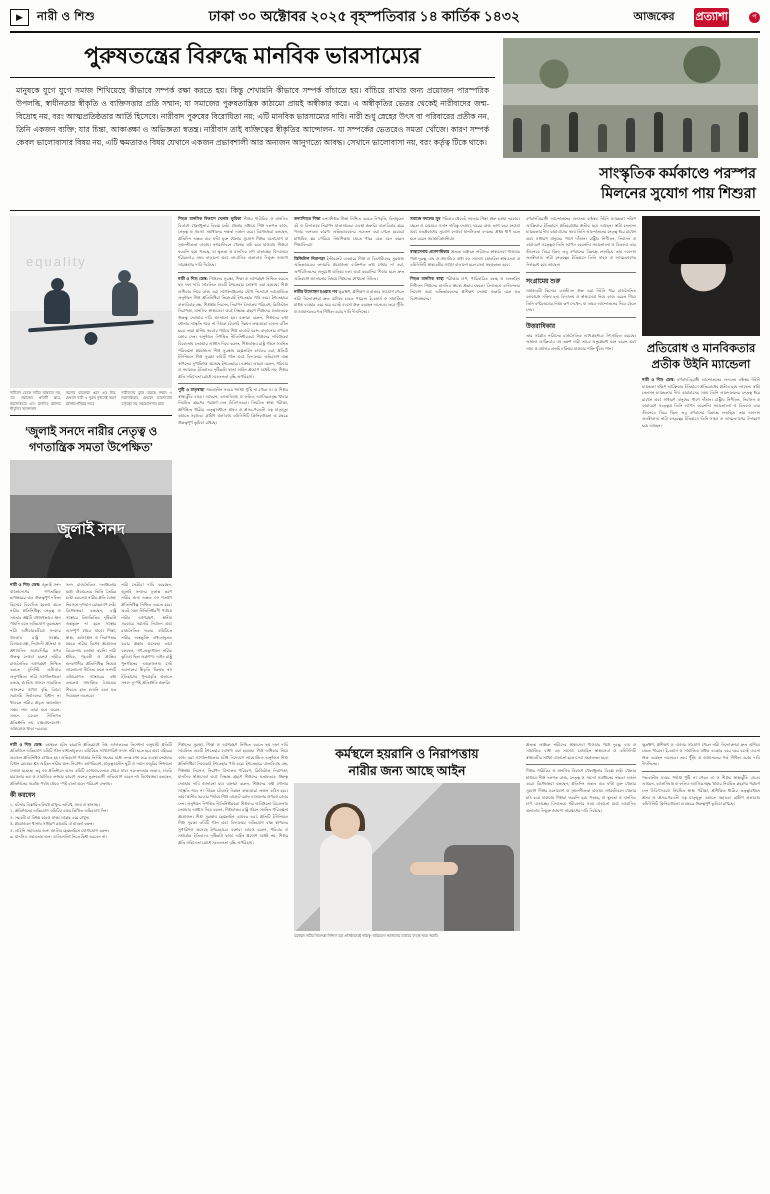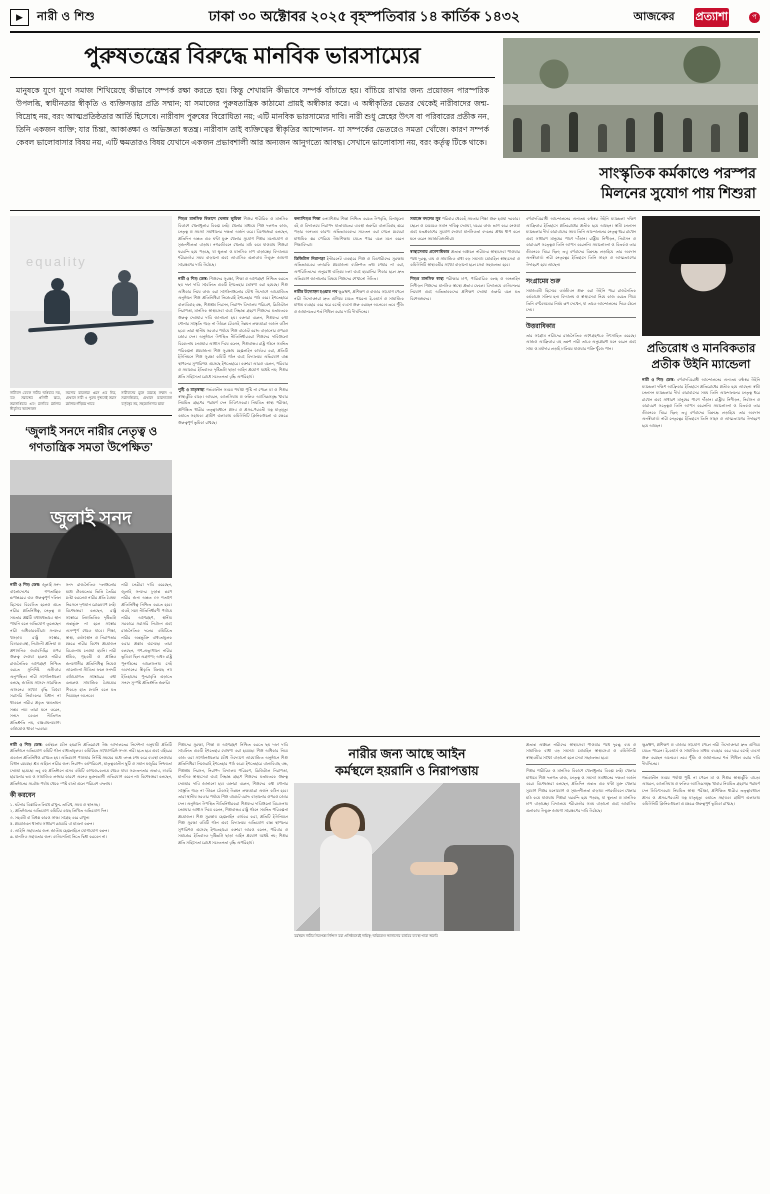--- a/index.html
+++ b/index.html
@@ -209,22 +209,22 @@
   }
 
   
   .photo.crowd {
     height: 118px;
     background:
       radial-gradient(ellipse at 50% 120%, #2b2b2b 0 40%, transparent 41%),
       linear-gradient(#cfcfcf 0 30%, #8e8e8e 30% 62%, #3c3c3c 62% 100%);
   }
   .crowd-title {
-    position: absolute; left: 0; right: 0; top: 44px;
-    text-align: center; color: #fff; font-size: 18px; font-weight: bold;
+    position: absolute; left: 0; right: 0; top: 57px;
+    text-align: center; color: #fff; font-size: 15px; font-weight: bold;
     text-shadow: 0 1px 3px rgba(0,0,0,.55);
   }
 
   
   .photo.mandela {
     height: 120px;
     background:
       radial-gradient(circle at 52% 44%, #d8cfc6 0 22px, transparent 23px),
       linear-gradient(#23211f 0 100%);
   }
@@ -459,22 +459,22 @@
         <div>৬. মানসিক সহায়তার জন্য কাউন্সেলিং নিতে দ্বিধা করবেন না।</div>
       </div>
     </div>
 
     <div style="width:110px">
       <div class="body-txt">শিশুদের সুরক্ষা, শিক্ষা ও অংশগ্রহণ নিশ্চিত করতে ছয় দফা দাবি সংবলিত একটি ইশতেহার ঘোষণা করা হয়েছে। শিশু অধিকার নিয়ে কাজ করা সংগঠনগুলোর যৌথ উদ্যোগে আয়োজিত অনুষ্ঠানে শিশু প্রতিনিধিরা নিজেরাই ইশতেহার পাঠ করে। ইশতেহারে বাল্যবিবাহ বন্ধ, শিশুশ্রম নিরসন, নিরাপদ বিদ্যালয় পরিবেশ, ডিজিটাল নিরাপত্তা, মানসিক স্বাস্থ্যসেবা এবং সিদ্ধান্ত গ্রহণে শিশুদের মতামতকে গুরুত্ব দেওয়ার দাবি জানানো হয়। বক্তারা বলেন, শিশুদের কথা শোনার সংস্কৃতি গড়ে না উঠলে টেকসই উন্নয়ন লক্ষ্যমাত্রা অর্জন কঠিন হবে। তারা স্থানীয় সরকার পর্যায়ে শিশু বাজেট বরাদ্দ বাড়ানোর ওপরও জোর দেন। অনুষ্ঠানে উপস্থিত নীতিনির্ধারকরা শিশুদের দাবিগুলো বিবেচনায় নেওয়ার আশ্বাস দিয়ে বলেন, শিশুবান্ধব রাষ্ট্র গঠনে সমন্বিত পরিকল্পনা প্রয়োজন। শিশু সুরক্ষায় হেল্পলাইন কার্যকর করা, প্রতিটি ইউনিয়নে শিশু সুরক্ষা কমিটি গঠন এবং বিদ্যালয়ে অভিযোগ বাক্স স্থাপনের সুপারিশও এসেছে ইশতেহারে। বক্তারা আরও বলেন, পরিবার ও সমাজের ইতিবাচক দৃষ্টিভঙ্গি ছাড়া আইন প্রয়োগ যথেষ্ট নয়; শিশুর প্রতি সহিংসতা রোধে সচেতনতা বৃদ্ধি অপরিহার্য।</div>
     </div>
 
     <div style="width:226px">
       <div class="two-col-head">
+        <div>কর্মস্থলে হয়রানি ও নিরাপত্তায়</div>
         <div>নারীর জন্য আছে আইন</div>
-        <div>কর্মস্থলে হয়রানি ও নিরাপত্তায়</div>
       </div>
       <div class="photo office">
         <div class="office-figA"></div>
         <div class="office-hairA"></div>
         <div class="office-headA"></div>
         <div class="office-figB"></div>
         <div class="office-armB"></div>
       </div>
       <div class="cap" style="margin-top:3px">কর্মস্থলে নারীর নিরাপত্তা নিশ্চিত করা প্রতিষ্ঠানেরই দায়িত্ব; অভিযোগ জানানোর কার্যকর ব্যবস্থা থাকা জরুরি</div>
     </div>

